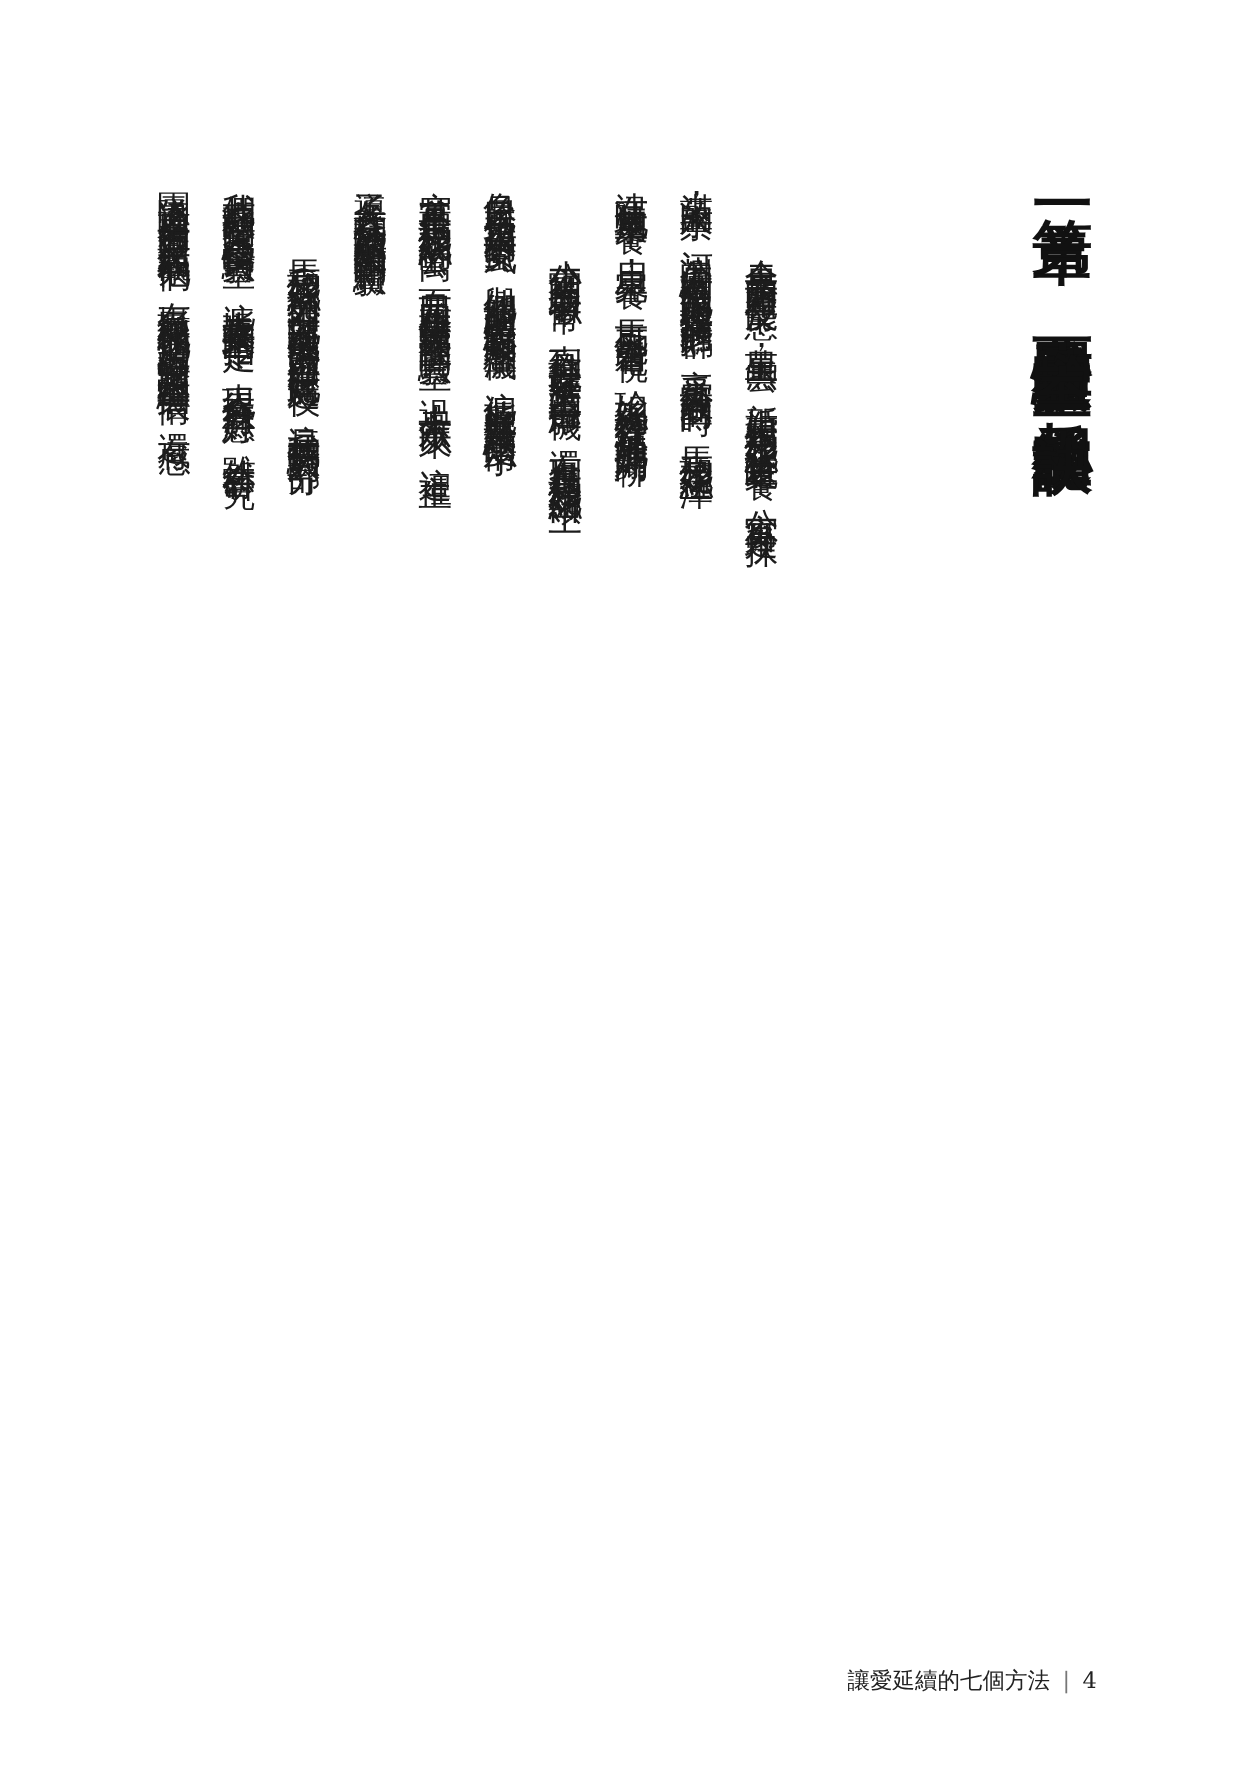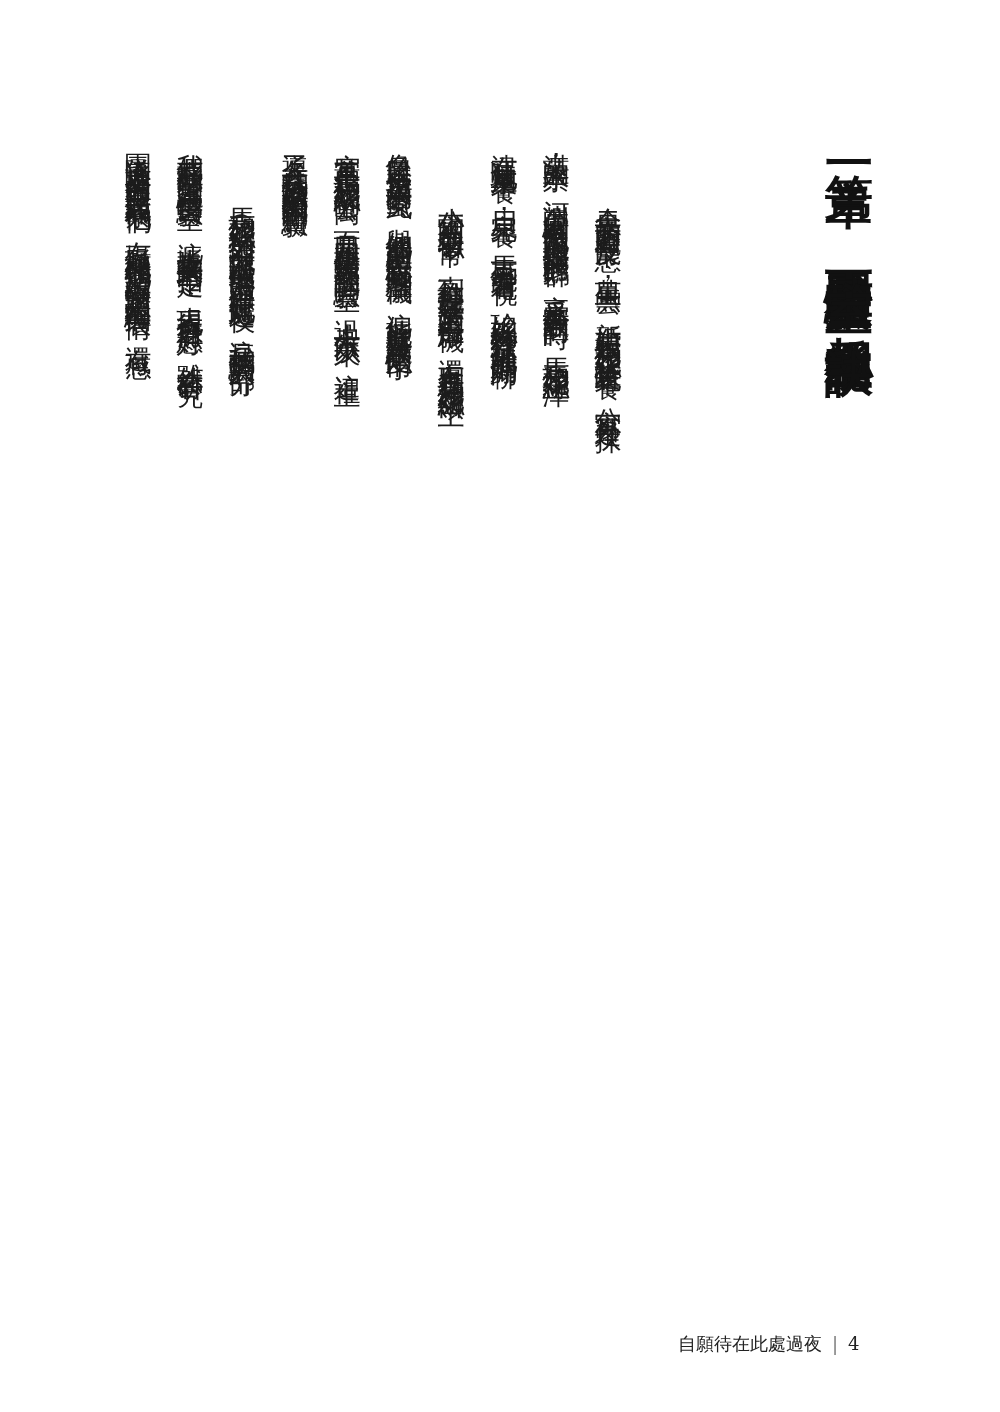--- a/index.html
+++ b/index.html
@@ -23,14 +23,14 @@
 <div class="col body-col" style="left:438px; top:186px;">小公寓裡的一切看似平常，直到你發現裝在牆壁上的三台攝影機，還有別在馬克和珍妮絲領口上、</div>
 <div class="col body-col" style="left:386px; top:132px;">像是脫口秀主持人用的麥克風，與他們胸前的霍特氏心電動態監測儀。這個能欣賞美好景致的愛情小</div>
 <div class="col body-col" style="left:334px; top:132px;">窩其實不是馬克和珍妮絲的公寓，而是西雅圖華盛頓大學裡的一間實驗室。過去十六年以來，這裡主</div>
 <div class="col body-col" style="left:282px; top:132px;">導了各式各樣關於婚姻與離婚的創新實驗。</div>
 
 <div class="col body-col" style="left:229px; top:186px;">馬克和珍妮絲（與另外四十九對隨機選取的夫婦）自願待在此處過夜，這是我們實驗的一部分，</div>
 <div class="col body-col" style="left:177px; top:132px;">我們喜歡稱這間公寓為「愛情實驗室」。這些夫妻收到的指令是：表現得愈自然愈好，雖然會有研究</div>
 <div class="col body-col" style="left:125px; top:132px;">團隊透過廚房裡的單面反光鏡觀察他們、有攝影機紀錄他們所說的每句話與臉上的每個表情，還有感</div>
 
 <div class="footer">
-  <span>自願待在此處過夜</span><span class="sep">|</span><span>4</span>
+  <span>讓愛延續的七個方法</span><span class="sep">|</span><span>4</span>
 </div>
 
 </body></html>

